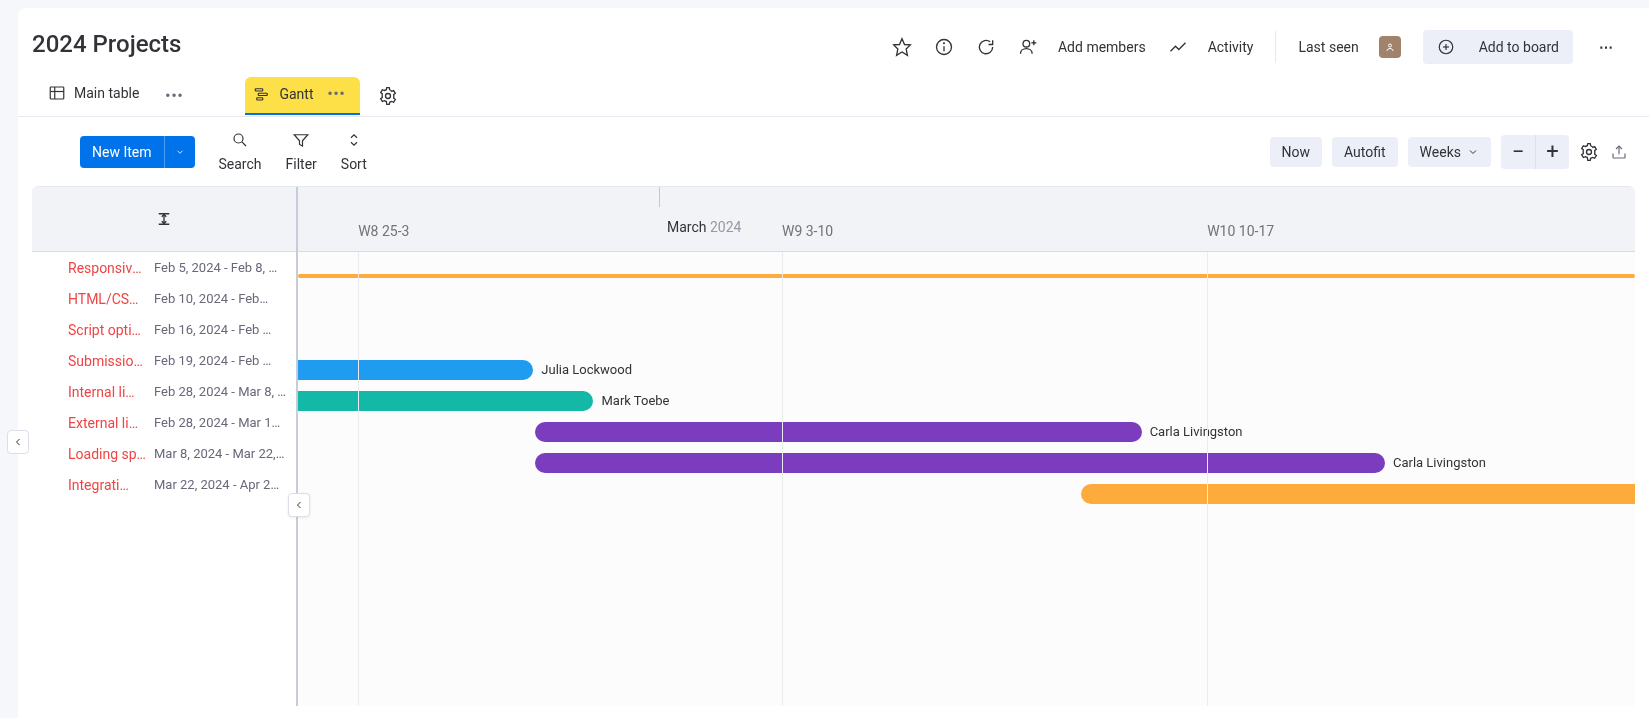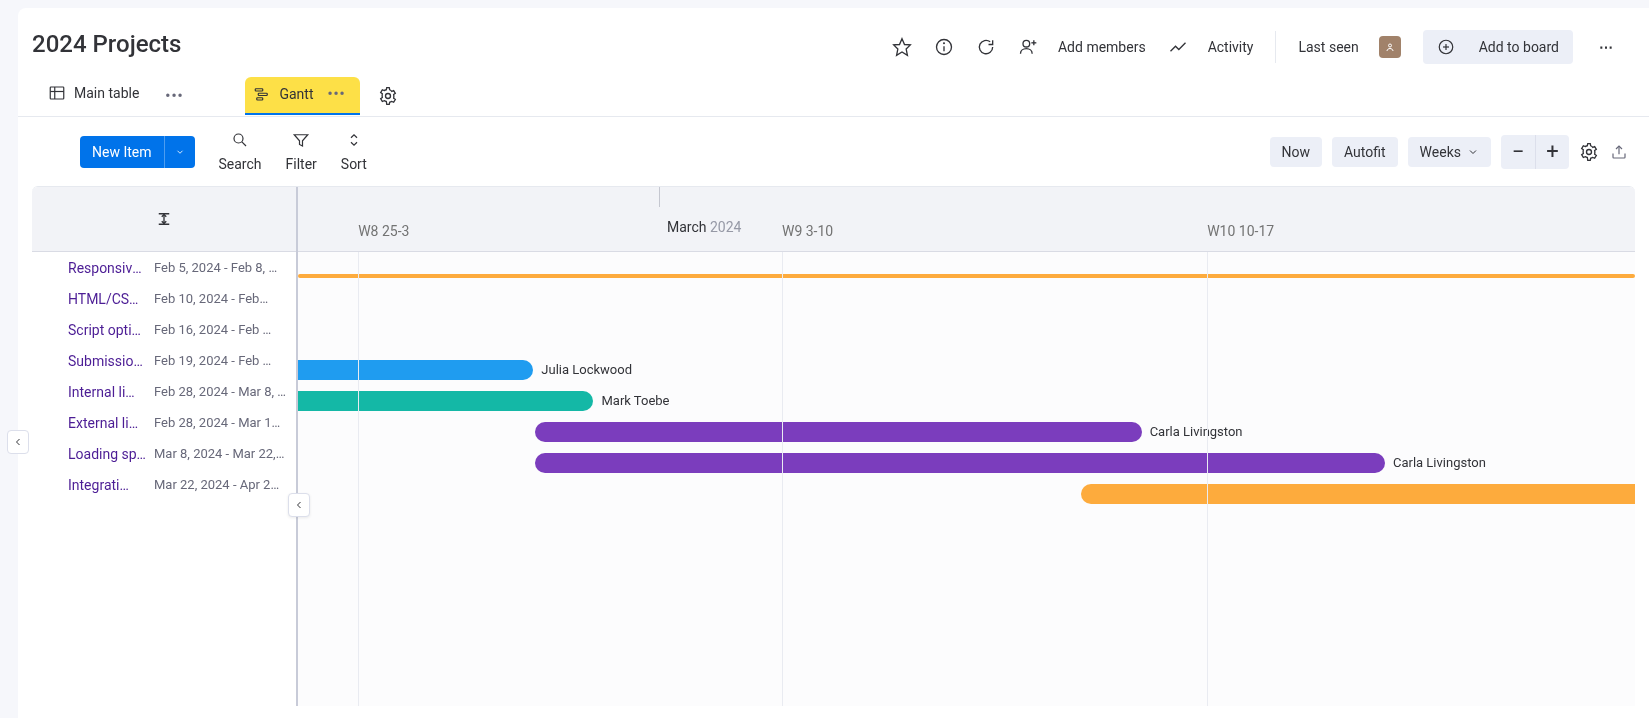--- a/index.html
+++ b/index.html
@@ -53,21 +53,21 @@
   .gantt-side .side-head svg { width: 18px; height: 18px; stroke: #323338; fill: none; stroke-width: 1.8; }
 
   .group-row { display: flex; align-items: center; gap: 8px; padding: 8px 10px 8px 18px; border-bottom: 1px solid #f0f1f5; position: relative; }
   .group-dot { width: 8px; height: 8px; border-radius: 50%; background: #fdab3d; flex-shrink: 0; }
   .group-name { font-weight: 600; overflow: hidden; text-overflow: ellipsis; white-space: nowrap; max-width: 54px; }
   .group-range { font-weight: 600; white-space: nowrap; overflow: hidden; text-overflow: ellipsis; flex: 1; }
   .info-icon svg { width: 16px; height: 16px; stroke: #676879; fill: none; stroke-width: 1.6; }
   .chev-up svg { width: 14px; height: 14px; stroke: #323338; fill: none; stroke-width: 2; }
 
   .task-row { display: flex; align-items: center; padding: 6px 10px 6px 36px; height: 31px; gap: 8px; }
-  .task-name { overflow: hidden; text-overflow: ellipsis; white-space: nowrap; width: 78px; flex-shrink: 0; color: #4c1d95; }
+  .task-name { overflow: hidden; text-overflow: ellipsis; white-space: nowrap; width: 78px; flex-shrink: 0; color: #ef4444; }
   .task-range { overflow: hidden; text-overflow: ellipsis; white-space: nowrap; color: #676879; font-size: 13px; flex: 1; }
 
   
   .timeline { flex: 1; position: relative; background: #fcfcfd; overflow: hidden; }
   .tl-header { height: 65px; background: #f2f3f7; border-bottom: 1px solid #d9dbe4; position: relative; }
   .month-lbl { position: absolute; top: 12px; font-size: 14px; color: #323338; margin-top: 20px; }
   .month-lbl .yr { color: #9699a6; }
   .month-tick { position: absolute; top: 0; height: 20px; width: 1px; background: #c5c7d0; }
   .week-lbl { position: absolute; top: 36px; font-size: 14px; color: #737373; }
   .vline { position: absolute; top: 65px; bottom: 0; width: 1px; background: #e9ebf1; }

